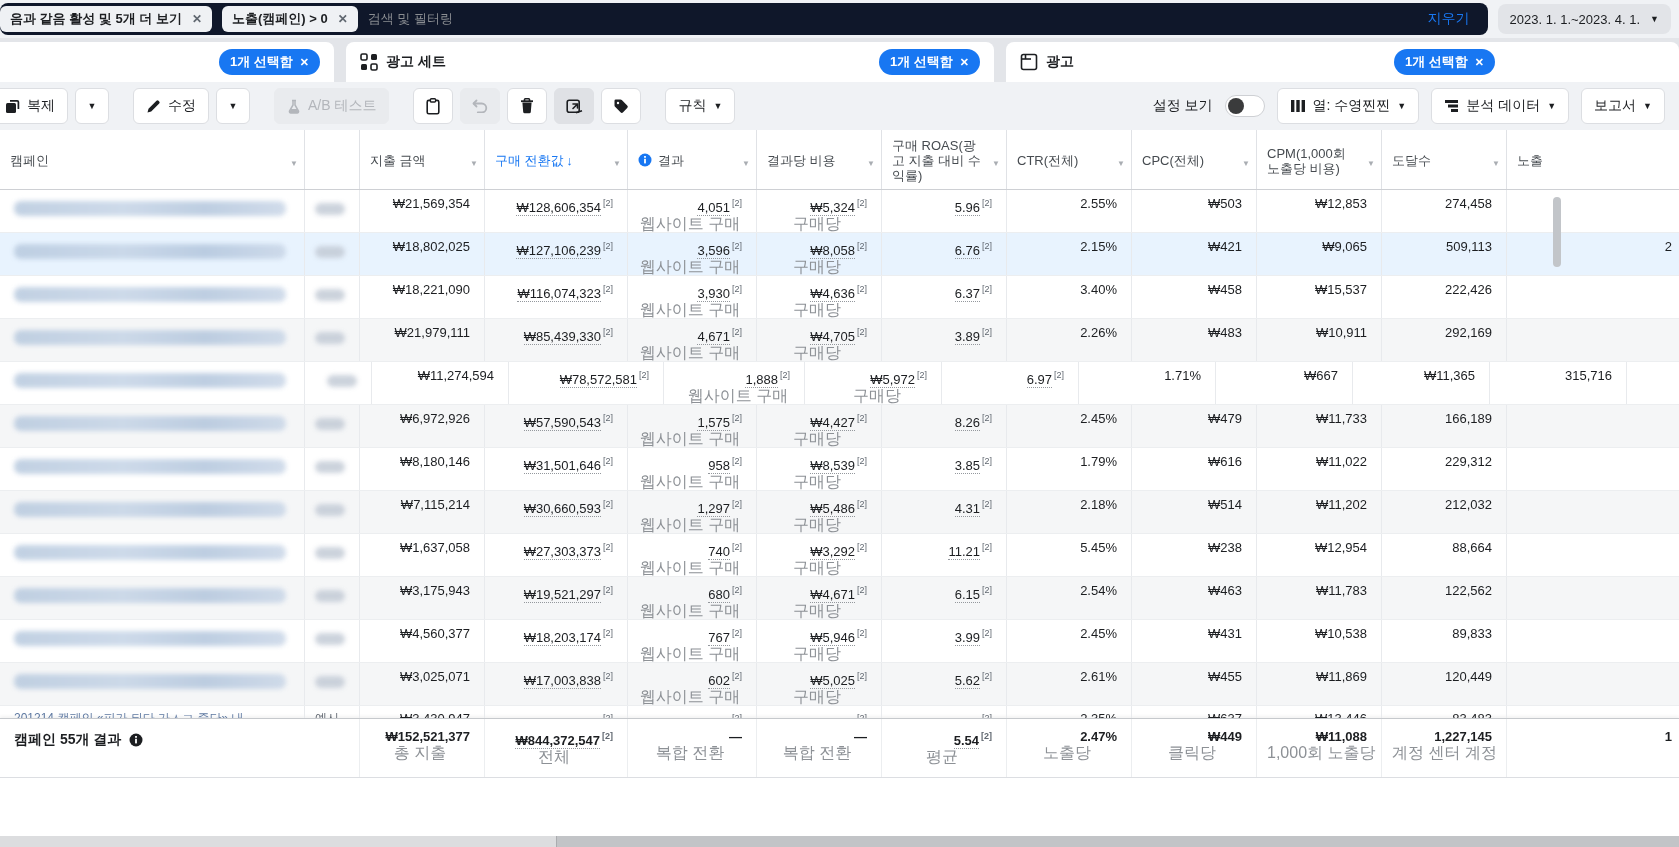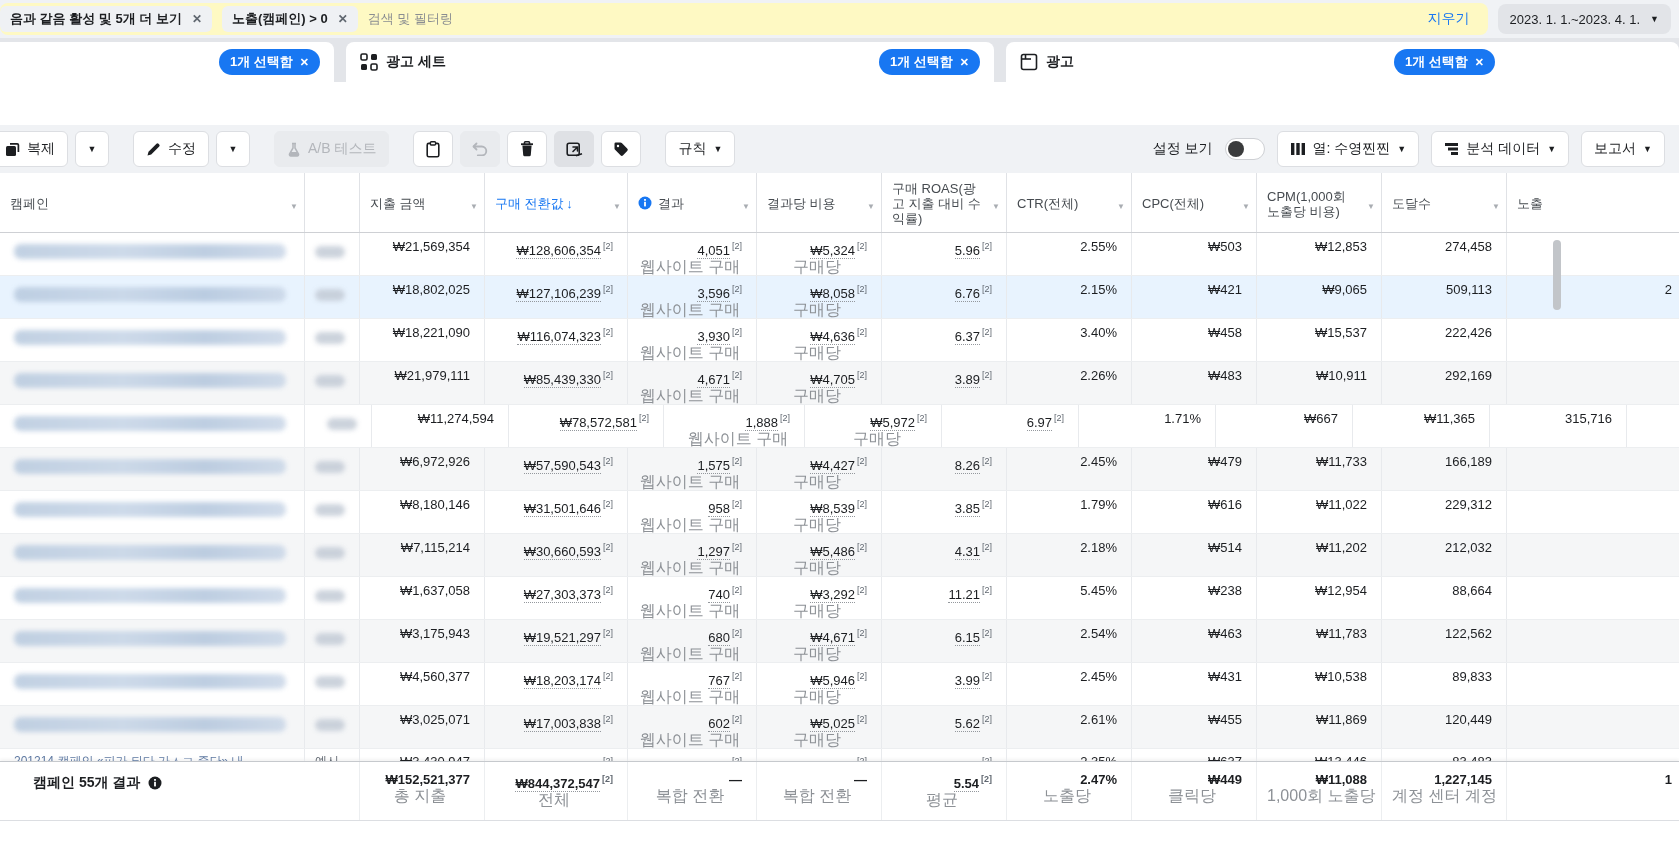--- a/index.html
+++ b/index.html
@@ -1,41 +1,41 @@
 <!DOCTYPE html>
 <html><head>
 <meta charset="utf-8">
 <style>
   * { box-sizing: border-box; margin: 0; padding: 0; }
   html,body { width:1679px; height:847px; overflow:hidden; }
   body { font-family:"Liberation Sans", sans-serif; background:#fff; color:#1c1e21; position:relative; }
 
   
   .topbar { height:38px; background:#f0f2f5; display:flex; align-items:center; padding:3px 8px 3px 0; }
-  .searchbar { flex:1; height:32px; background:#fef9c3; border-radius:8px; display:flex; align-items:center; gap:10px; padding:0 14px; overflow:hidden; }
+  .searchbar { flex:1; height:32px; background:#0f172a; border-radius:8px; display:flex; align-items:center; gap:10px; padding:0 14px; overflow:hidden; }
   .chip { background:#eff1f4; border-radius:6px; height:26px; display:flex; align-items:center; gap:10px; padding:0 10px; font-size:13px; font-weight:700; color:#1c1e21; white-space:nowrap; }
   .chip:first-child { margin-left:-14px; }
   .chip .x { font-size:12px; color:#606770; font-weight:700; cursor:pointer; }
   .placeholder { color:#8a8d91; font-size:13px; }
   .clear { margin-left:auto; color:#1877f2; font-size:14px; padding-right:4px; cursor:pointer; white-space:nowrap; }
   .datepill { margin-left:10px; height:30px; background:#e2e4e8; border-radius:8px; display:flex; align-items:center; gap:10px; padding:0 12px; font-size:13px; color:#1c1e21; white-space:nowrap; cursor:pointer; }
   .caret { font-size:9px; color:#1c1e21; }
 
   
   .tabsband { height:44px; background:#e3e5e9; display:flex; gap:12px; padding-top:4px; }
   .tabcard { background:#fff; border-radius:8px 8px 0 0; display:flex; align-items:center; gap:8px; padding:0 14px; font-size:14px; font-weight:700; color:#1c1e21; }
   .tab-campaign { width:350px; margin-left:-16px; }
   .tab-adset { width:648px; }
   .tab-ad { flex:1; }
   .pill { margin-left:auto; background:#1877f2; color:#fff; border-radius:999px; height:26px; display:flex; align-items:center; gap:7px; padding:0 11px; font-size:13px; font-weight:700; cursor:pointer; white-space:nowrap; }
   .pill .x { font-size:11px; }
   .tabicon { display:flex; align-items:center; }
 
   
-  .toolbar { height:48px; background:#f0f2f5; display:flex; align-items:center; padding:0 14px 0 0;margin-top:43px; }
+  .toolbar { height:48px; background:#f0f2f5; display:flex; align-items:center; padding:0 14px 0 0; }
   .tb-left { display:flex; align-items:center; gap:7px; margin-left:-8px; }
   .btn { height:36px; background:#fff; border:1px solid #dcdee2; border-radius:6px; display:flex; align-items:center; gap:7px; padding:0 12px; font-size:14px; font-weight:500; color:#1c1e21; cursor:pointer; white-space:nowrap; }
   .btn.iconbtn { width:40px; justify-content:center; padding:0; }
   .btn.caretbtn { width:34px; justify-content:center; padding:0; }
   .btn.disabled { background:#e9ebee; border-color:#e9ebee; color:#b3b6bb; cursor:default; }
   .btn.pressed { background:#dfe1e5; border-color:#dfe1e5; }
   .gap { width:10px; }
   .tb-right { margin-left:auto; display:flex; align-items:center; gap:12px; }
   .setting-label { font-size:14px; color:#1c1e21; }
   .toggle { width:40px; height:22px; background:#fff; border:1px solid #ced0d4; border-radius:999px; position:relative; cursor:pointer; }
@@ -61,21 +61,21 @@
   .blurbar { height:15px; margin-top:6px; border-radius:7px; background:linear-gradient(90deg,#b7c9de,#c5d4e6 40%,#b3c6dd 70%,#c9d6e7); filter:blur(2.5px); opacity:.85; }
   .blurbar.small { width:30px; height:12px; margin-top:8px; background:#c3cbd6; }
   .namecell { padding-left:14px; }
   .partial .namecell { font-size:12px; color:#5d78a1; white-space:nowrap; padding-top:4px; }
   .partial .cell { padding-top:4px; }
   .partial .deliv-text { font-size:12px; color:#606770; padding-top:4px; }
 
   .tfoot { display:grid; height:60px; border-top:1px solid #c6c9cd; border-bottom:1px solid #dcdee2; background:#fff; box-shadow:0 -2px 3px rgba(0,0,0,.05); }
   .tfoot .cell { border-right:1px solid #eceef0; padding-top:9px; }
   .tfoot .val { font-weight:700; }
-  .foot-label { display:flex; align-items:center; gap:8px; font-size:14px; font-weight:700; padding:12px 0 0 14px;margin-left:19px; }
+  .foot-label { display:flex; align-items:center; gap:8px; font-size:14px; font-weight:700; padding:12px 0 0 14px; }
 
   .filler { height:58px; background:#fff; }
   .hscroll { height:11px; background:#c2c4c7; position:relative; }
   .hscroll .thumb { position:absolute; left:0; top:0; height:11px; width:557px; background:#dcdddf; border-right:1px solid #aaacaf; cursor:pointer; }
   .vthumb { position:absolute; width:8px; height:70px; background:#c2c5c9; border-radius:4px; right:118px; top:67px; cursor:pointer; }
 
   .icon-svg { display:block; }
 </style>
 </head>
 <body>

